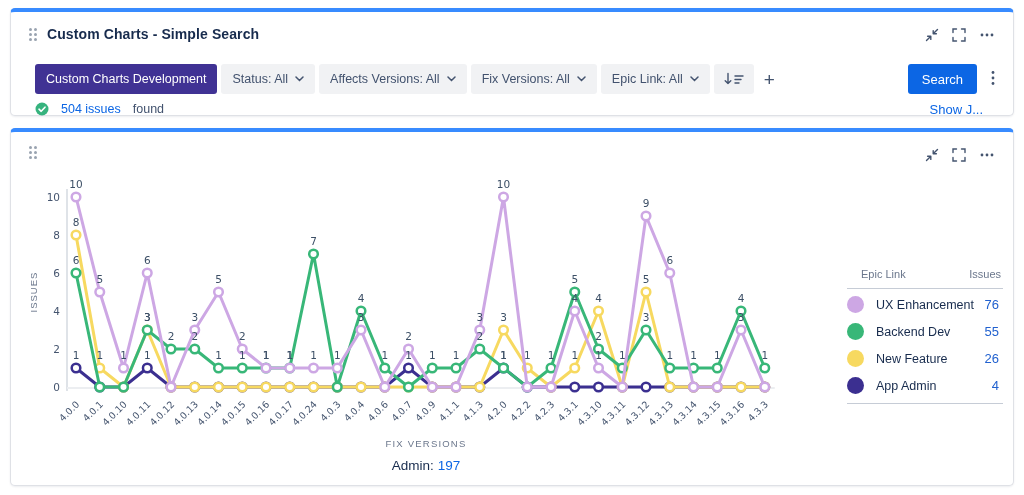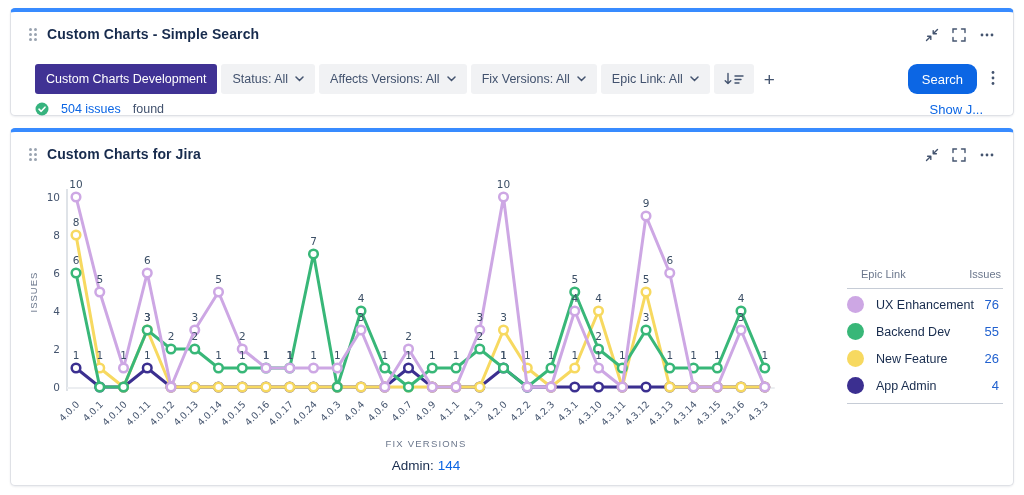--- a/index.html
+++ b/index.html
@@ -15,21 +15,21 @@
   .drag { display:inline-grid; grid-template-columns:3px 3px; gap:2px; }
   .drag i { width:3px; height:3px; border-radius:50%; background:#99a3b0; }
   
   #filters { position:absolute; left:24px; top:52px; display:flex; gap:4px; align-items:center; }
   .chip { height:30px; display:flex; align-items:center; gap:7px; padding:0 11px; background:#F1F2F4;
           border:none; border-radius:3px; font-size:12.5px; color:#42526E; font-family:inherit; cursor:pointer; white-space:nowrap; }
   .chip.sel { background:#403294; color:#fff; font-weight:400; }
   .chip.iconchip { padding:0 9px; }
   .plusbtn { background:transparent; border:none; font-size:19px; color:#44546F; cursor:pointer; padding:0 6px; line-height:1; }
   .search-zone { position:absolute; top:52px; right:16px; display:flex; align-items:center; gap:12px; }
-  .search-btn { height:30px; padding:0 14px; background:#0C66E4; color:#fff; border:none; border-radius:9px;
+  .search-btn { height:30px; padding:0 14px; background:#0C66E4; color:#fff; border:none; border-radius:3px;
                 font-size:13px; font-family:inherit; cursor:pointer; }
   .kebab { background:none; border:none; cursor:pointer; padding:2px; }
   .found-row { position:absolute; left:24px; top:90px; display:flex; align-items:center; gap:12px; font-size:12.5px; }
   .found-link { color:#0C66E4; cursor:pointer; text-decoration:none; }
   .found-plain { color:#42526E; }
   .showjql { position:absolute; right:30px; top:90px; font-size:13px; color:#0C66E4; cursor:pointer; text-decoration:none; }
   
   #chart-svg { position:absolute; left:0; top:0; }
   
   #legend { position:absolute; left:836px; top:132px; width:156px; }
@@ -147,21 +147,20 @@
 <div class="card" id="card2">
   <div class="hdr-row">
     <span class="drag">
         <i></i>
         <i></i>
         <i></i>
         <i></i>
         <i></i>
         <i></i>
       </span>
-    <span class="panel-title">Custom Charts for Jira</span>
   </div>
   <div class="win-icons">
     <svg width="14" height="14" viewBox="0 0 14 14">
       <g stroke="#44546F" stroke-width="1.4" fill="none" stroke-linecap="round">
         <path d="M12.5 1.5 L8.2 5.8 M8.2 5.8 h3.2 M8.2 5.8 v-3.2"></path>
         <path d="M1.5 12.5 L5.8 8.2 M5.8 8.2 h-3.2 M5.8 8.2 v3.2"></path>
       </g>
     </svg>
     <svg width="14" height="14" viewBox="0 0 14 14">
       <g stroke="#44546F" stroke-width="1.4" fill="none" stroke-linecap="round">
@@ -434,15 +433,15 @@
           <span class="lg-dot" style="background:#3B2F90"></span>
           <span class="lg-name">App Admin</span>
           <span class="lg-count">4</span>
         </div>
       </div>
     <div class="lg-div" style="margin-top:4px;"></div>
   </div>
 
   <div class="axis-caption" id="fixver-label">FIX VERSIONS</div>
   <div id="total-row">
-    <span>Admin:</span> <b>144</b>
+    <span>Admin:</span> <b>197</b>
   </div>
 </div>
 
 </body></html>

